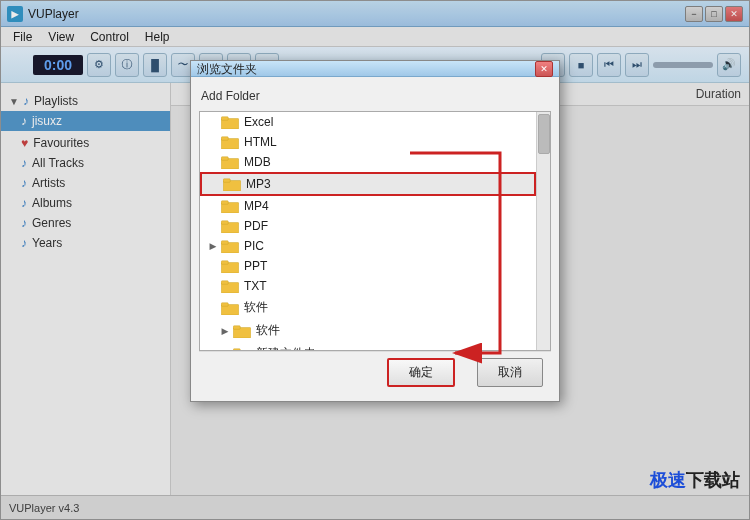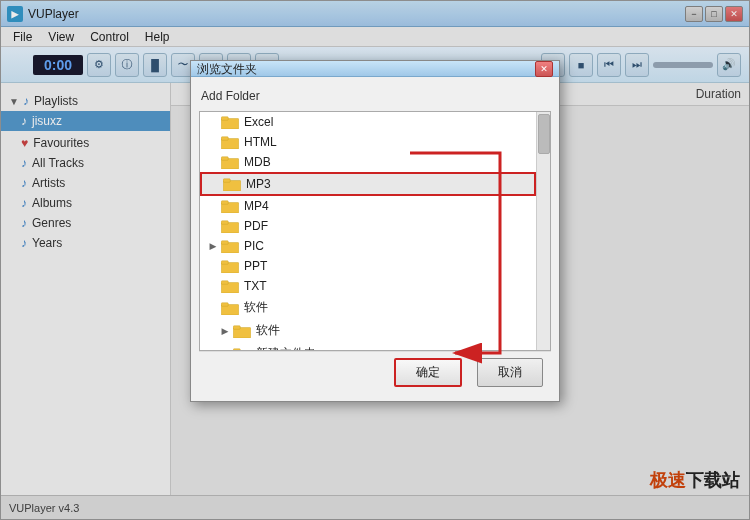--- a/index.html
+++ b/index.html
@@ -319,21 +319,21 @@
       margin-right: 3px;
       font-size: 9px;
       color: #666;
       width: 10px;
     }
 
     .dialog-buttons {
       display: flex;
       justify-content: flex-end;
       padding: 6px 8px;
-      gap: 15px;
+      gap: 22px;
       background: #f0f0f0;
       border-top: 1px solid #ddd;
       position: relative;
     }
     .dialog-btn {
       padding: 4px 20px;
       background: linear-gradient(to bottom, #f0f0f0, #d8d8d8);
       border: 1px solid #888;
       border-radius: 2px;
       cursor: pointer;
@@ -589,14 +589,14 @@
       <marker id="arrowhead" markerWidth="10" markerHeight="7" refX="9" refY="3.5" orient="auto">
         <polygon points="0 0, 10 3.5, 0 7" fill="#cc2222"></polygon>
       </marker>
     </defs>
     <polyline points="200,95 290,95 290,295 245,295" fill="none" stroke="#cc2222" stroke-width="3" marker-end="url(#arrowhead)"></polyline>
   </svg>
 
 </div>
 
 <div style="position:fixed; bottom:28px; right:10px; font-size:18px; font-weight:bold; color:#222; z-index:500; font-family:'Microsoft YaHei',sans-serif;">
-  <span style="color:#c2410c;">极速</span><span>下载站</span>
+  <span style="color:#1d4ed8;">极速</span><span>下载站</span>
 </div>
 
 </body></html>

